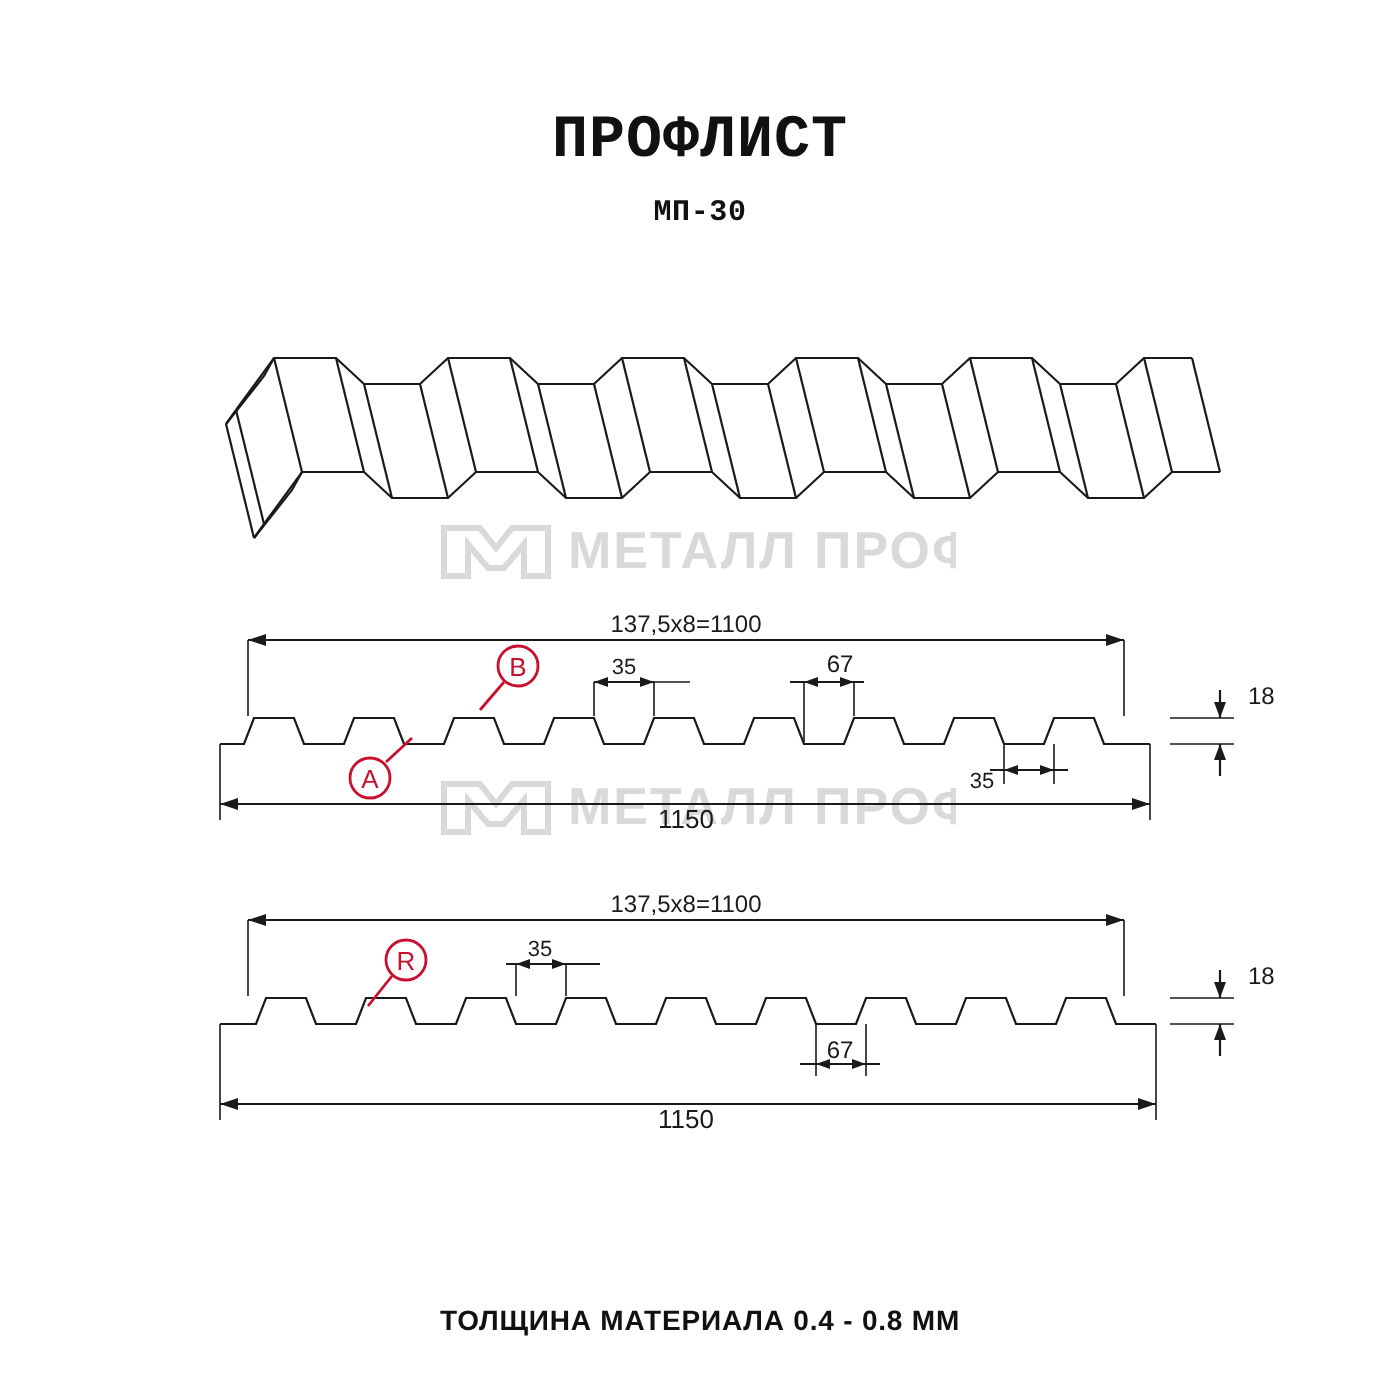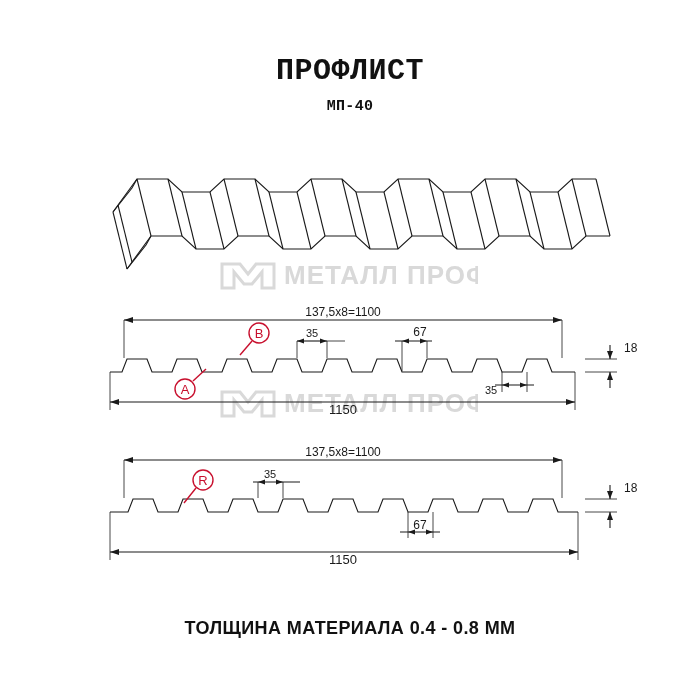--- a/index.html
+++ b/index.html
@@ -36,25 +36,25 @@
   }
   .subtitle {
     font-size: 15px;
     font-weight: bold;
     color: #111;
     margin-top: 10px;
     letter-spacing: 0.3px;
   }
   .footer-note {
     position: absolute;
-    top: 618px;
+    top: 652px;
     left: 0;
     width: 700px;
     text-align: center;
-    font-size: 18px;
+    font-size: 14px;
     font-weight: bold;
     letter-spacing: 0.4px;
     color: #111;
   }
   svg.drawing {
     position: absolute;
     top: 0;
     left: 0;
     width: 700px;
     height: 700px;
@@ -86,21 +86,21 @@
   </div>
   <div class="wm" style="left:218px; top:378px;">
     <svg width="260" height="50" viewBox="0 0 260 50">
       <path d="M4 38 L4 14 L22 14 L30 24 L38 14 L56 14 L56 38 L44 38 L44 22 L34 34 L26 34 L16 22 L16 38 Z" fill="none" stroke="#d9d9d9" stroke-width="3"></path>
       <text x="66" y="34" class="wm-text" fill="#d9d9d9" font-family="Liberation Sans, sans-serif" font-size="23" font-weight="bold">МЕТАЛЛ ПРОФИЛЬ</text>
     </svg>
   </div>
 
   <div class="title-block">
     <div class="title">ПРОФЛИСТ</div>
-    <div class="subtitle">МП-40</div>
+    <div class="subtitle">МП-30</div>
   </div>
 
   <svg class="drawing" viewBox="0 0 700 700">
     <g stroke="#1a1a1a" fill="none" stroke-width="1.1" stroke-linejoin="miter" stroke-linecap="butt">
 
       <g>
 
         <path d="M118 205 L137 179 L168 179 L182 192 L210 192 L224 179 L255 179 L269 192 L297 192
                  L311 179 L342 179 L356 192 L384 192 L398 179 L429 179 L443 192 L471 192
                  L485 179 L516 179 L530 192 L558 192 L572 179 L596 179"></path>

